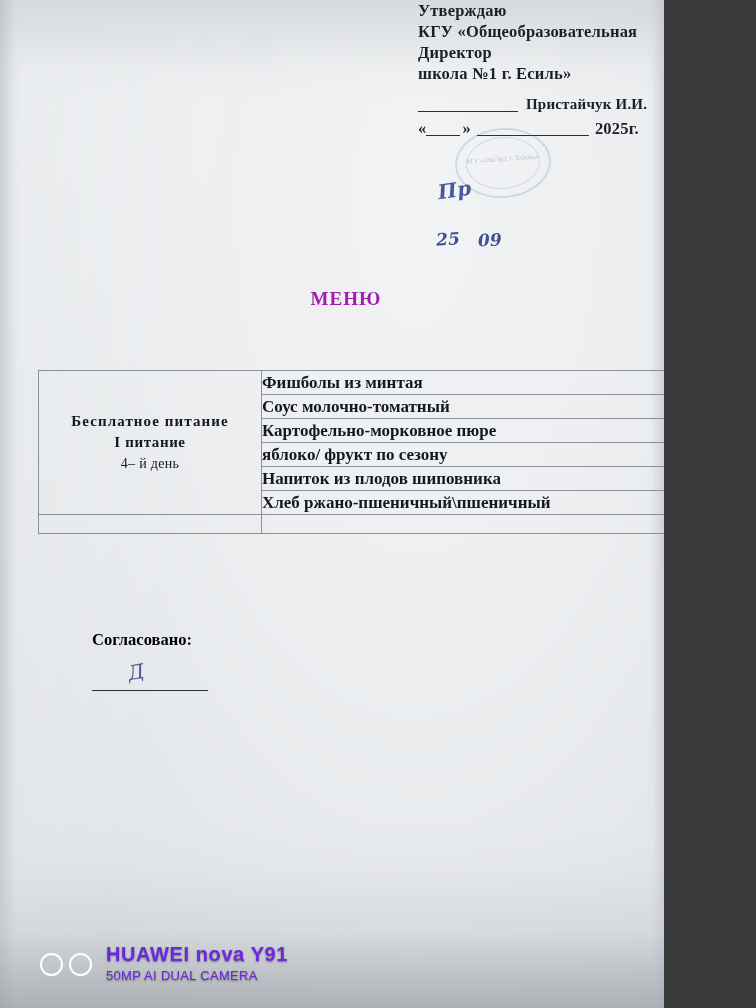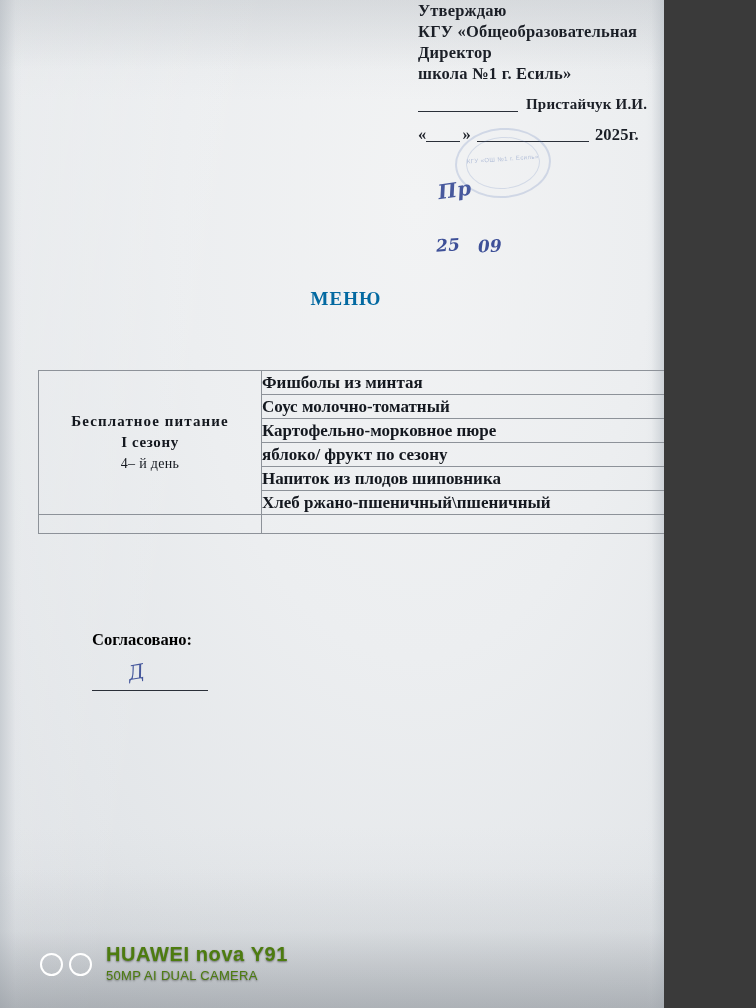--- a/index.html
+++ b/index.html
@@ -78,21 +78,20 @@
     margin-right: 8px;
     height: 14px;
   }
   .sign-name {
     font-size: 15px;
     font-weight: bold;
     vertical-align: middle;
   }
   .date-row {
     position: relative;
-    margin-top: 6px;
     height: 24px;
     white-space: nowrap;
     font-size: 16.5px;
     font-weight: bold;
   }
   .date-q { display:inline-block; vertical-align: middle; }
   .date-blank {
     display: inline-block;
     width: 112px;
     border-bottom: 1.4px solid #2a2f38;
@@ -161,21 +160,21 @@
 
   
   .menu-title {
     position: absolute;
     left: 0; right: 0;
     top: 288px;
     text-align: center;
     font-size: 19px;
     font-weight: bold;
     letter-spacing: 1px;
-    color: #0369a1;
+    color: #a21caf;
     margin-left: 28px;
   }
 
   
   .menu-table {
     position: absolute;
     left: 38px;
     top: 370px;
     width: 688px;
     border-collapse: collapse;
@@ -242,21 +241,21 @@
   }
 
   
   .watermark {
     position: absolute;
     left: 40px;
     bottom: 22px;
     display: flex;
     align-items: center;
     gap: 14px;
-    color: #4d7c0f;
+    color: #6d28d9;
     text-shadow: 0 1px 2px rgba(0,0,0,0.45);
   }
   .wm-lens {
     display: flex;
     gap: 6px;
     align-items: center;
   }
   .wm-lens i {
     display: block;
     width: 19px;
@@ -324,21 +323,21 @@
     <div class="stamp-text">КГУ «ОШ №1 г. Есиль»</div>
   </div>
 
   <div class="menu-title">МЕНЮ</div>
 
   <table class="menu-table">
     <tbody>
         <tr>
       <td class="left-cell" rowspan="6">
         <div class="l1">Бесплатное питание</div>
-        <div class="l2">I сезону</div>
+        <div class="l2">I питание</div>
         <div class="l3">4– й день</div>
       </td>
       <td class="dish-cell">Фишболы из минтая</td>
     </tr>
     <tr>
       <td class="dish-cell">Соус молочно-томатный</td>
     </tr>
     <tr>
       <td class="dish-cell">Картофельно-морковное пюре</td>
     </tr>

